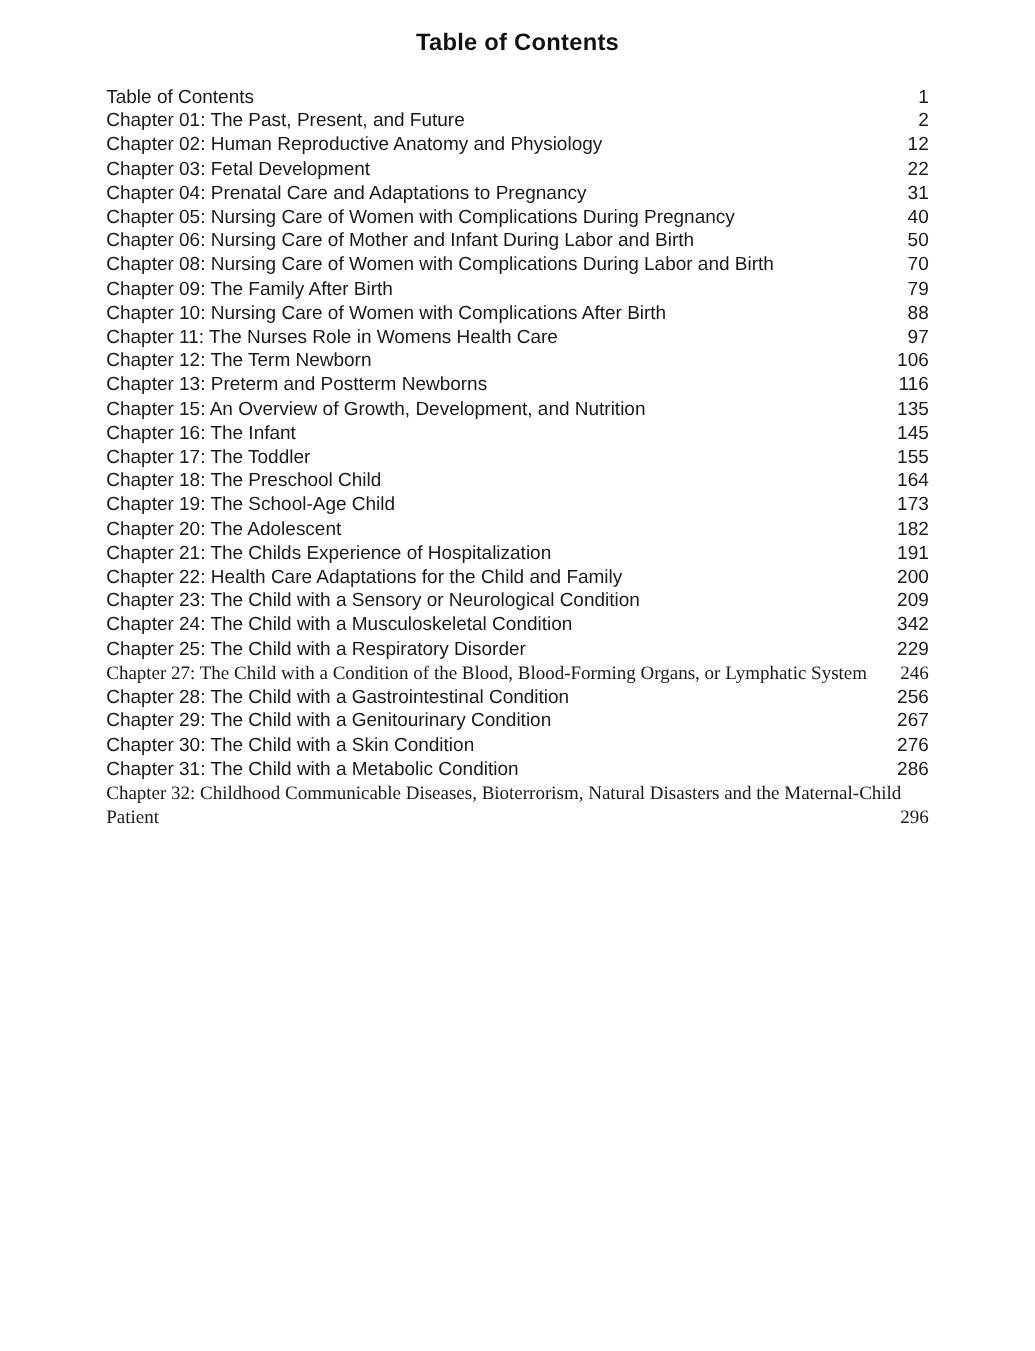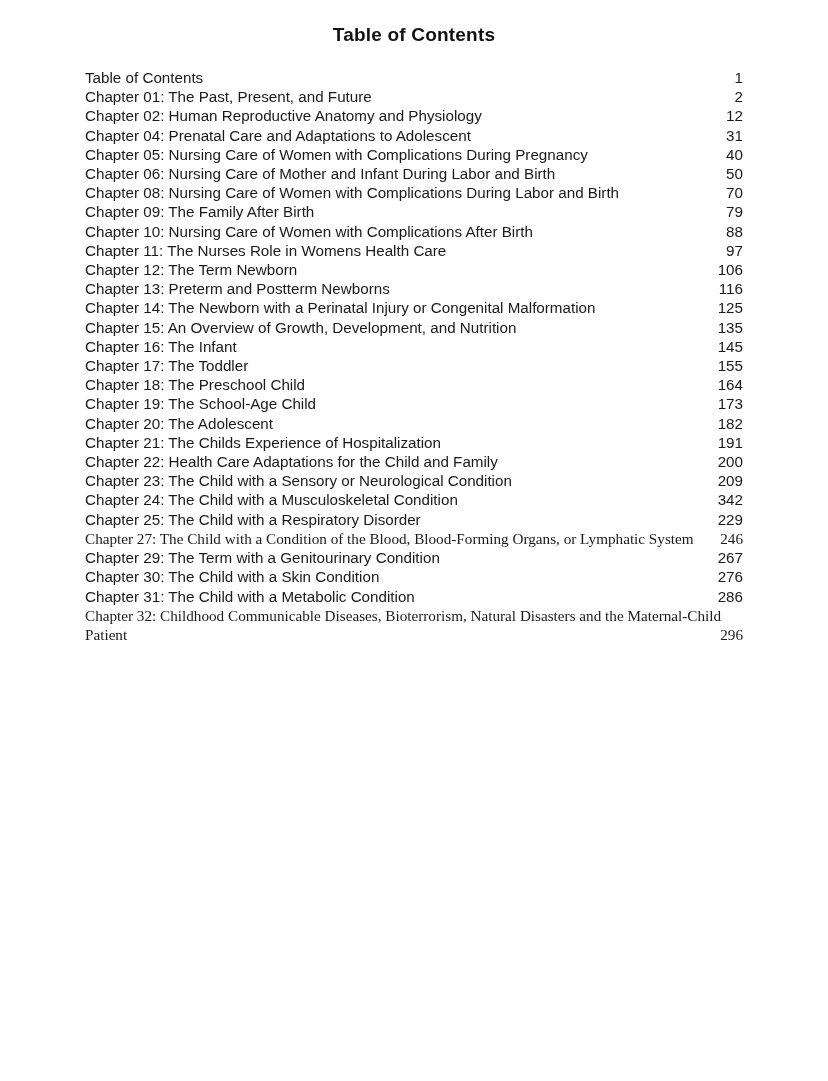--- a/index.html
+++ b/index.html
@@ -86,21 +86,25 @@
       </div>
       <div class="toc-entry">
         <span class="label">Chapter 01: The Past, Present, and Future</span>
         <span class="page-num">2</span>
       </div>
       <div class="toc-entry">
         <span class="label">Chapter 02: Human Reproductive Anatomy and Physiology</span>
         <span class="page-num">12</span>
       </div>
       <div class="toc-entry">
-        <span class="label">Chapter 04: Prenatal Care and Adaptations to Adolescent</span>
+        <span class="label">Chapter 03: Fetal Development</span>
+        <span class="page-num">22</span>
+      </div>
+      <div class="toc-entry">
+        <span class="label">Chapter 04: Prenatal Care and Adaptations to Pregnancy</span>
         <span class="page-num">31</span>
       </div>
       <div class="toc-entry">
         <span class="label">Chapter 05: Nursing Care of Women with Complications During Pregnancy</span>
         <span class="page-num">40</span>
       </div>
       <div class="toc-entry">
         <span class="label">Chapter 06: Nursing Care of Mother and Infant During Labor and Birth</span>
         <span class="page-num">50</span>
       </div>
@@ -120,24 +124,20 @@
         <span class="label">Chapter 11: The Nurses Role in Womens Health Care</span>
         <span class="page-num">97</span>
       </div>
       <div class="toc-entry">
         <span class="label">Chapter 12: The Term Newborn</span>
         <span class="page-num">106</span>
       </div>
       <div class="toc-entry">
         <span class="label">Chapter 13: Preterm and Postterm Newborns</span>
         <span class="page-num">116</span>
-      </div>
-      <div class="toc-entry">
-        <span class="label">Chapter 14: The Newborn with a Perinatal Injury or Congenital Malformation</span>
-        <span class="page-num">125</span>
       </div>
       <div class="toc-entry">
         <span class="label">Chapter 15: An Overview of Growth, Development, and Nutrition</span>
         <span class="page-num">135</span>
       </div>
       <div class="toc-entry">
         <span class="label">Chapter 16: The Infant</span>
         <span class="page-num">145</span>
       </div>
       <div class="toc-entry">
@@ -174,21 +174,25 @@
       </div>
       <div class="toc-entry">
         <span class="label">Chapter 25: The Child with a Respiratory Disorder</span>
         <span class="page-num">229</span>
       </div>
       <div class="toc-entry wrap">
         <span class="label">Chapter 27: The Child with a Condition of the Blood, Blood-Forming Organs, or Lymphatic System</span>
         <span class="page-num">246</span>
       </div>
       <div class="toc-entry">
-        <span class="label">Chapter 29: The Term with a Genitourinary Condition</span>
+        <span class="label">Chapter 28: The Child with a Gastrointestinal Condition</span>
+        <span class="page-num">256</span>
+      </div>
+      <div class="toc-entry">
+        <span class="label">Chapter 29: The Child with a Genitourinary Condition</span>
         <span class="page-num">267</span>
       </div>
       <div class="toc-entry">
         <span class="label">Chapter 30: The Child with a Skin Condition</span>
         <span class="page-num">276</span>
       </div>
       <div class="toc-entry">
         <span class="label">Chapter 31: The Child with a Metabolic Condition</span>
         <span class="page-num">286</span>
       </div>

